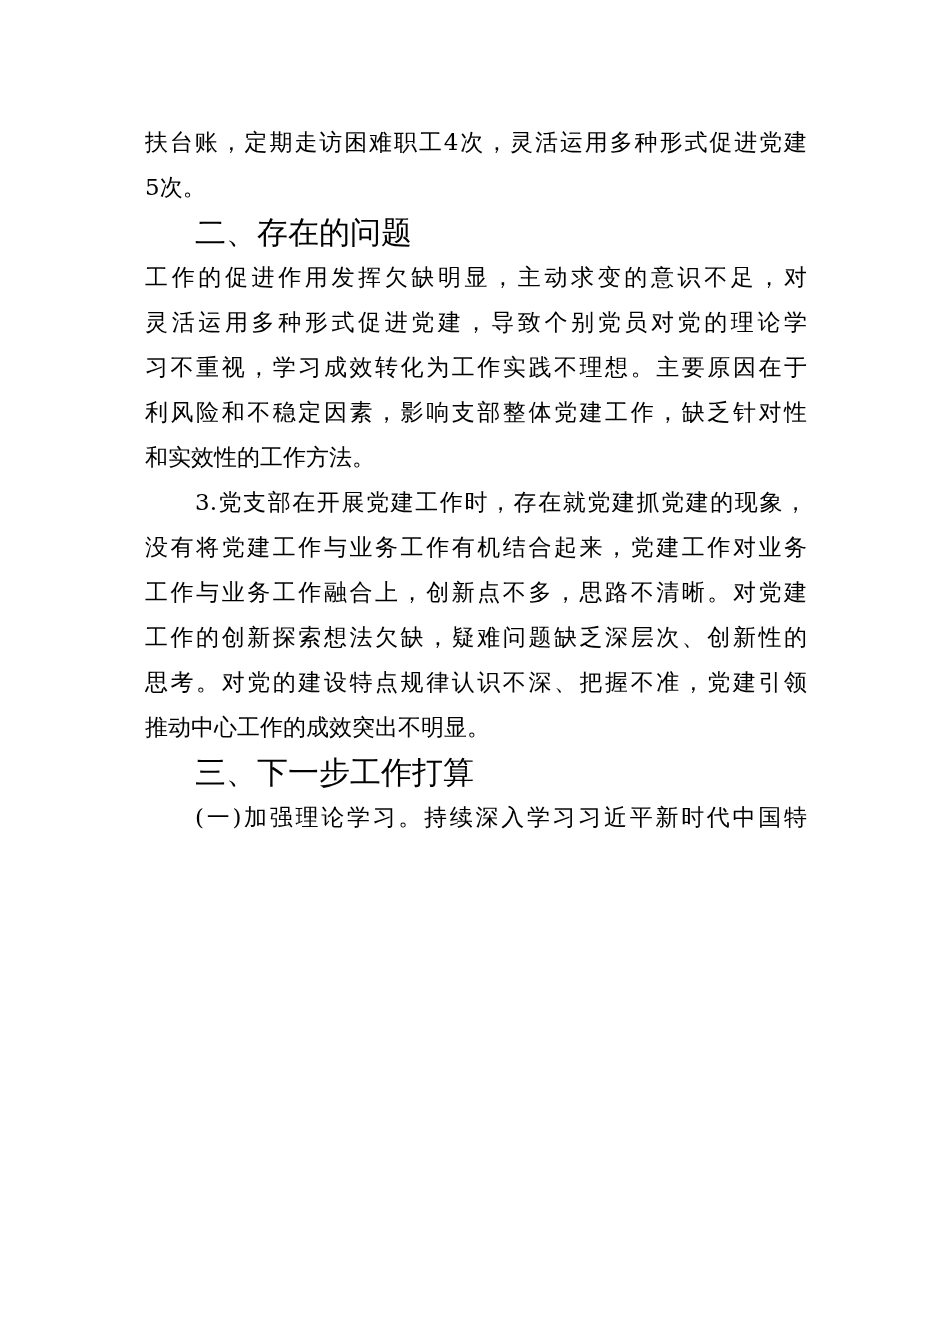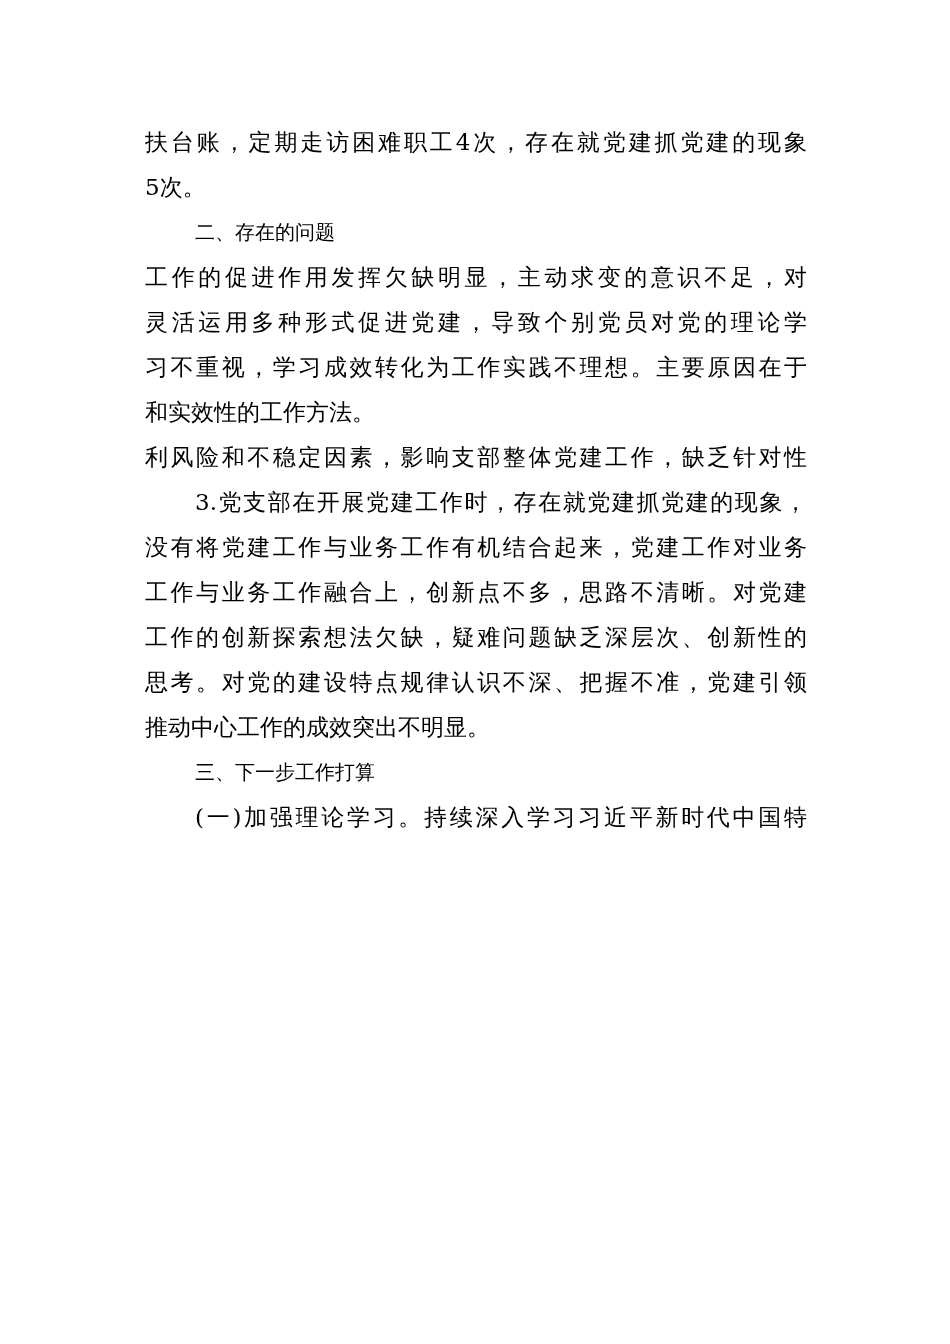--- a/index.html
+++ b/index.html
@@ -12,38 +12,38 @@
     .line {
       height: 45px; line-height: 45px; white-space: nowrap;
       text-align: justify; text-align-last: justify;
       overflow: visible;
     }
     .line.last { text-align-last: left; }
     .line.indent { padding-left: 50px; }
     .heading {
       height: 45px; line-height: 45px; padding-left: 50px; white-space: nowrap;
       font-family: "DejaVu Sans", "Liberation Sans", sans-serif;
-      font-size: 20px; font-weight: normal;
+      font-size: 31px; font-weight: normal;
     }
   </style>
 </head>
 <body>
 
 <div class="page">
-  <div class="line">扶台账，定期走访困难职工4次，存在就党建抓党建的现象</div>
+  <div class="line">扶台账，定期走访困难职工4次，灵活运用多种形式促进党建</div>
   <div class="line last">5次。</div>
 
   <div class="heading">二、存在的问题</div>
 
   <div>
     <div class="line">工作的促进作用发挥欠缺明显，主动求变的意识不足，对</div>
     <div class="line">灵活运用多种形式促进党建，导致个别党员对党的理论学</div>
     <div class="line">习不重视，学习成效转化为工作实践不理想。主要原因在于</div>
+    <div class="line">利风险和不稳定因素，影响支部整体党建工作，缺乏针对性</div>
     <div class="line last">和实效性的工作方法。</div>
-    <div class="line">利风险和不稳定因素，影响支部整体党建工作，缺乏针对性</div>
   </div>
 
 
   <div>
     <div class="line indent">3.党支部在开展党建工作时，存在就党建抓党建的现象，</div>
     <div class="line">没有将党建工作与业务工作有机结合起来，党建工作对业务</div>
     <div class="line">工作与业务工作融合上，创新点不多，思路不清晰。对党建</div>
     <div class="line">工作的创新探索想法欠缺，疑难问题缺乏深层次、创新性的</div>
     <div class="line">思考。对党的建设特点规律认识不深、把握不准，党建引领</div>
     <div class="line last">推动中心工作的成效突出不明显。</div>

